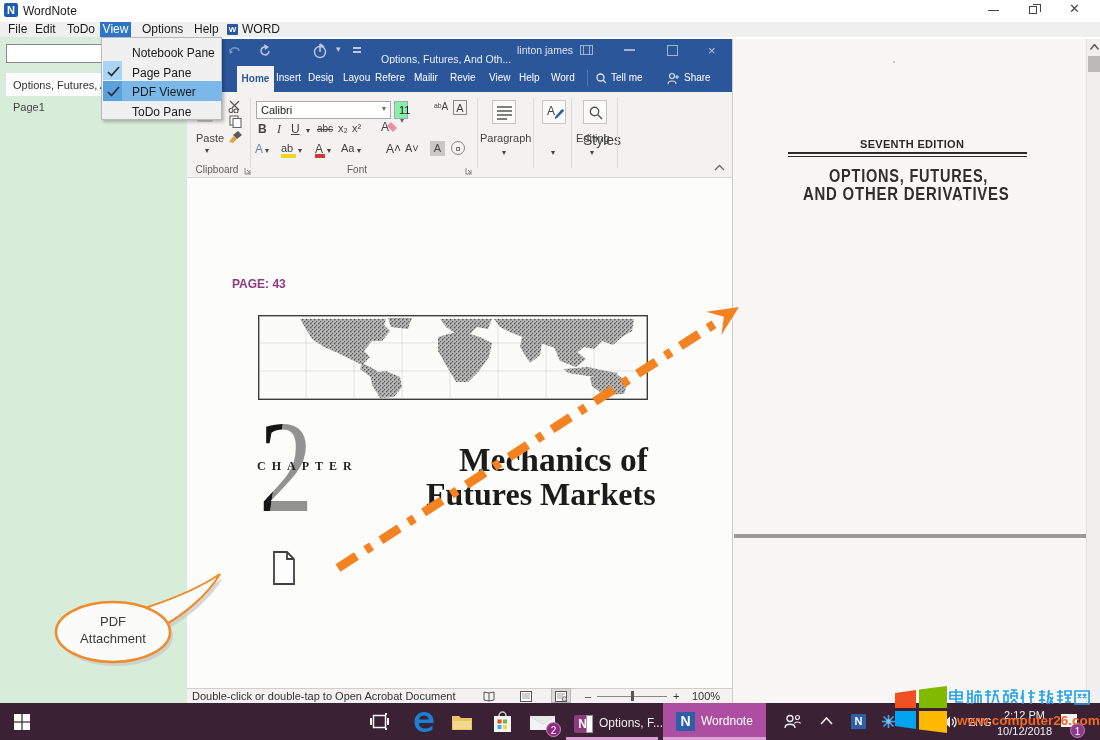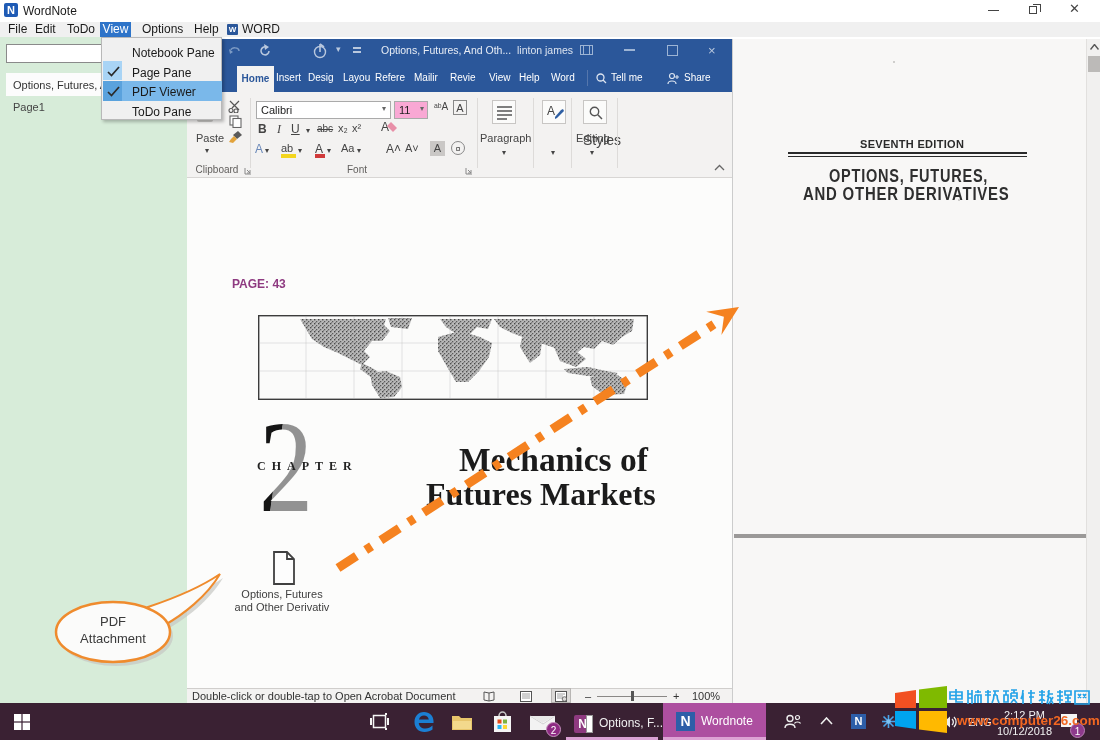--- a/index.html
+++ b/index.html
@@ -48,21 +48,21 @@
         <path d="M10,7 A4,4 0 1 1 7,3" fill="none" stroke="#b9c8de" stroke-width="1.5"></path>
         <path d="M5,0 L10,3 L6,6 Z" fill="#b9c8de"></path>
       </svg>
     <svg class="abs" style="left:126px;top:4px;" width="15" height="16" viewBox="0 0 15 16">
         <circle cx="7" cy="9" r="5.5" fill="none" stroke="#b9c8de" stroke-width="1.4"></circle>
         <path d="M7,9 L7,1 M7,1 L11,4" fill="none" stroke="#b9c8de" stroke-width="1.6"></path>
       </svg>
     <div class="abs" style="left:149px;top:5px;font-size:9px;color:#b9c8de;">▾</div>
     <div class="abs" style="left:166px;top:8px;width:8px;height:1.5px;background:#b9c8de;"></div>
     <div class="abs" style="left:166px;top:12px;width:8px;height:1.5px;background:#b9c8de;"></div>
-    <div class="abs" style="left:194px;top:5px;font-size:10.5px;color:#e8edf5;">Options, Futures, And Oth...</div>
+    <div class="abs" style="left:194px;top:14px;font-size:10.5px;color:#e8edf5;">Options, Futures, And Oth...</div>
     <div class="abs" style="left:330px;top:5px;font-size:10.5px;color:#dbe3ef;">linton james</div>
     <div class="abs" style="left:393px;top:6px;width:13px;height:10px;border:1px solid #9db4d4;"></div>
     <div class="abs" style="left:396px;top:6px;width:1px;height:10px;background:#9db4d4;"></div>
     <div class="abs" style="left:402px;top:6px;width:1px;height:10px;background:#9db4d4;"></div>
     <div class="abs" style="left:437px;top:10px;width:11px;height:1.5px;background:#9db4d4;"></div>
     <div class="abs" style="left:480px;top:6px;width:11px;height:11px;border:1.5px solid #9db4d4;"></div>
     <div class="abs" style="left:521px;top:4px;font-size:13px;color:#b9c8de;">×</div>
   </div>
 
   <div class="abs" style="left:0;top:25px;width:545px;height:28px;background:#2b579a;font-size:10px;color:#fff;">
@@ -112,21 +112,21 @@
         <path d="M5,6 L8,9 L4,13 L0,12 L2,9 Z" fill="#e2a33c"></path>
       </svg>
     <div class="abs" style="left:1px;top:72px;width:58px;font-size:10px;color:#605e5c;text-align:center;">Clipboard</div>
     <svg class="abs" style="left:57px;top:75px;" width="8" height="8" viewBox="0 0 8 8">
         <path d="M1,1 L1,7 L7,7" fill="none" stroke="#888" stroke-width="1"></path>
         <path d="M3,3 L6,6 M6,3 L6,6 L3,6" fill="none" stroke="#888" stroke-width="1"></path>
       </svg>
     <div class="abs" style="left:63px;top:6px;width:1px;height:70px;background:#dddbd9;"></div>
 
     <div class="abs" style="left:69px;top:9px;width:135px;height:18px;background:#fff;border:1px solid #aaa;font-size:11px;color:#222;padding:2px 4px;">Calibri <span style="position:absolute;right:4px;color:#666;font-size:8px;">▾</span></div>
-    <div class="abs" style="left:207px;top:9px;width:34px;height:18px;background:#f9a8d4;border:1px solid #aaa;font-size:11px;color:#222;padding:2px 4px;">11 <span style="position:absolute;right:3px;color:#666;font-size:8px;">▾</span></div>
+    <div class="abs" style="left:207px;top:9px;width:14px;height:18px;background:#86efac;border:1px solid #aaa;font-size:11px;color:#222;padding:2px 4px;">11 <span style="position:absolute;right:3px;color:#666;font-size:8px;">▾</span></div>
     <div class="abs" style="left:247px;top:9px;font-size:10px;">ᵃᵇA</div>
     <div class="abs" style="left:266px;top:8px;width:14px;height:15px;border:1px solid #888;text-align:center;font-size:11px;line-height:15px;">A</div>
     <div class="abs" style="left:71px;top:30px;font-size:12px;font-weight:bold;">B</div>
     <div class="abs" style="left:90px;top:30px;font-size:12px;font-style:italic;font-family:'Liberation Serif',serif;">I</div>
     <div class="abs" style="left:104px;top:30px;font-size:12px;text-decoration:underline;">U</div>
     <div class="abs" style="left:119px;top:34px;font-size:8px;">▾</div>
     <div class="abs" style="left:130px;top:31px;font-size:10px;text-decoration:line-through;">abc</div>
     <div class="abs" style="left:151px;top:30px;font-size:11px;">x₂</div>
     <div class="abs" style="left:165px;top:30px;font-size:11px;">x²</div>
     <svg class="abs" style="left:194px;top:27px;" width="18" height="17" viewBox="0 0 18 17">
@@ -228,21 +228,20 @@
 
     <div class="abs" style="left:72px;top:238px;width:70px;height:110px;font-family:'Liberation Serif',serif;font-size:132px;line-height:100px;background:linear-gradient(100deg,#151515 33%,#929292 34%);-webkit-background-clip:text;background-clip:text;color:transparent;transform:scaleX(0.82);transform-origin:left top;">2</div>
     <div class="abs" style="left:70px;top:280px;font-family:'Liberation Serif',serif;font-size:12px;font-weight:bold;letter-spacing:6px;color:#222;">CHAPTER</div>
     <div class="abs" style="left:272px;top:262px;font-family:'Liberation Serif',serif;font-size:33.5px;font-weight:bold;color:#1b1b1b;">Mechanics of</div>
     <div class="abs" style="left:239px;top:297px;font-family:'Liberation Serif',serif;font-size:32px;font-weight:bold;color:#1b1b1b;">Futures Markets</div>
 
     <svg class="abs" style="left:85px;top:372px;" width="24" height="35" viewBox="0 0 24 35">
       <path d="M2,1 L15,1 L22,8 L22,33 L2,33 Z" fill="#fdfdfd" stroke="#404040" stroke-width="1.8"></path>
       <path d="M15,1 L15,8 L22,8" fill="none" stroke="#404040" stroke-width="1.8"></path>
     </svg>
-    <div class="abs" style="left:30px;top:409px;width:130px;text-align:center;font-size:11px;color:#404040;line-height:13px;">Options, Futures<br>and Other Derivativ</div>
   </div>
 
   <div class="abs" style="left:0;top:649px;width:545px;height:19px;background:#f3f2f1;border-top:1px solid #d0cecc;font-size:11px;color:#333;">
     <div class="abs" style="left:5px;top:1px;">Double-click or double-tap to Open Acrobat Document</div>
     <svg class="abs" style="left:296px;top:2px;" width="13" height="11" viewBox="0 0 13 11">
         <path d="M1,1 L6,2 L11,1 L11,9 L6,10 L1,9 Z M6,2 L6,10" fill="none" stroke="#555" stroke-width="1"></path>
       </svg>
     <svg class="abs" style="left:333px;top:2px;" width="12" height="11" viewBox="0 0 12 11">
         <rect x="0.5" y="0.5" width="11" height="10" fill="#fff" stroke="#555" stroke-width="1"></rect>
         <path d="M2,3 L10,3 M2,5 L10,5 M2,7 L10,7" stroke="#888" stroke-width="0.8"></path>

